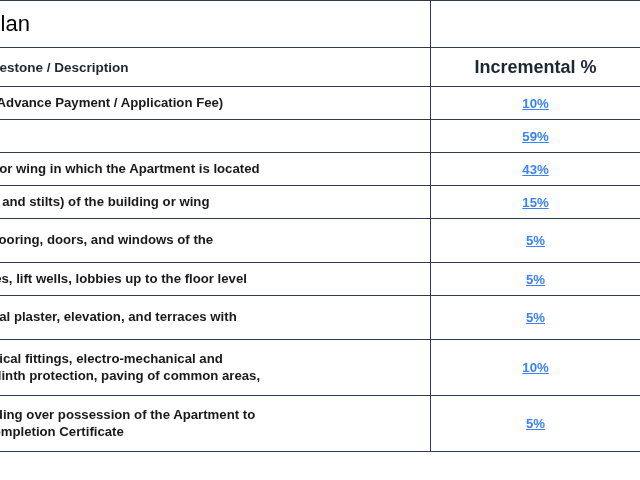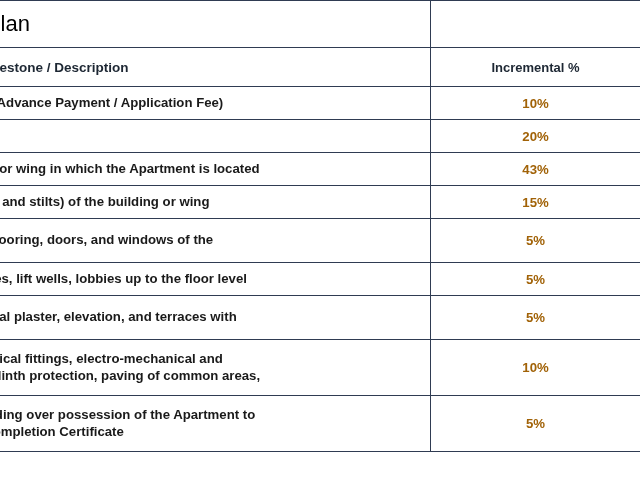--- a/index.html
+++ b/index.html
@@ -49,38 +49,39 @@
   .hdr-cell {
     height: 38px;
     font-size: 13.5px;
     font-weight: bold;
     color: #1d2733;
     padding-left: 8px;
     text-align: left;
   }
   .hdr-pct {
     height: 38px;
-    font-size: 13px;
+    font-size: 18px;
     font-weight: bold;
     color: #1d2733;
     text-align: center;
   }
   .desc {
     font-size: 13.2px;
     color: #1a1a1a;
     padding: 4px 6px 4px 8px;
     line-height: 1.25;
     text-align: left;
   }
   .desc b { font-weight: bold; }
   .pct {
     font-size: 13.2px;
     font-weight: bold;
-    color: #a16207;
+    color: #3b82f6;
     text-align: center;
+    text-decoration: underline;
   }
   .r-tall { height: 44px; }
   .r-short { height: 33px; }
   .r-xtall { height: 56px; }
 </style>
 </head>
 <body>
 
 <div class="sheet">
   <table class="plan">
@@ -96,21 +97,21 @@
       <tr>
         <td class="hdr-cell">Construction Milestone / Description</td>
         <td class="hdr-pct">Incremental %</td>
       </tr>
     <tr class="r-short">
           <td class="desc"><b>this Agreement (Advance Payment / Application Fee)</b></td>
           <td class="pct">10%</td>
         </tr>
         <tr class="r-short">
           <td class="desc"></td>
-          <td class="pct">20%</td>
+          <td class="pct">59%</td>
         </tr>
         <tr class="r-short">
           <td class="desc"><b>h of the building or wing in which the Apartment is located</b></td>
           <td class="pct">43%</td>
         </tr>
         <tr class="r-short">
           <td class="desc"><b>cluding podiums and stilts) of the building or wing</b></td>
           <td class="pct">15%</td>
         </tr>
         <tr class="r-tall">

